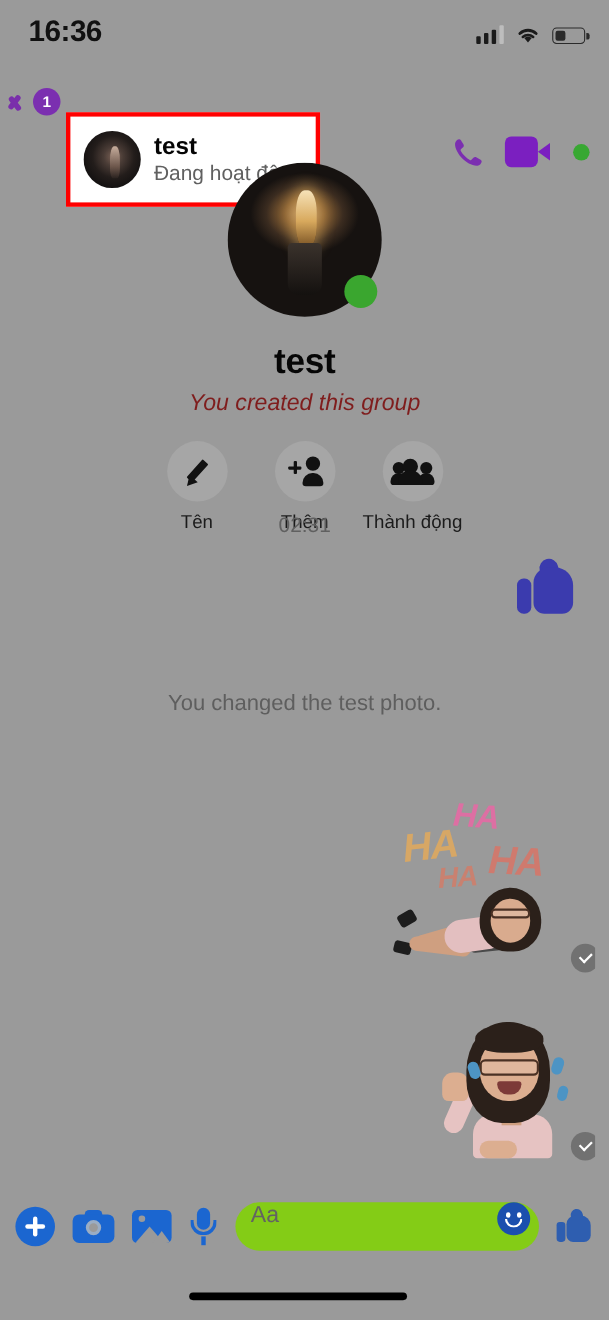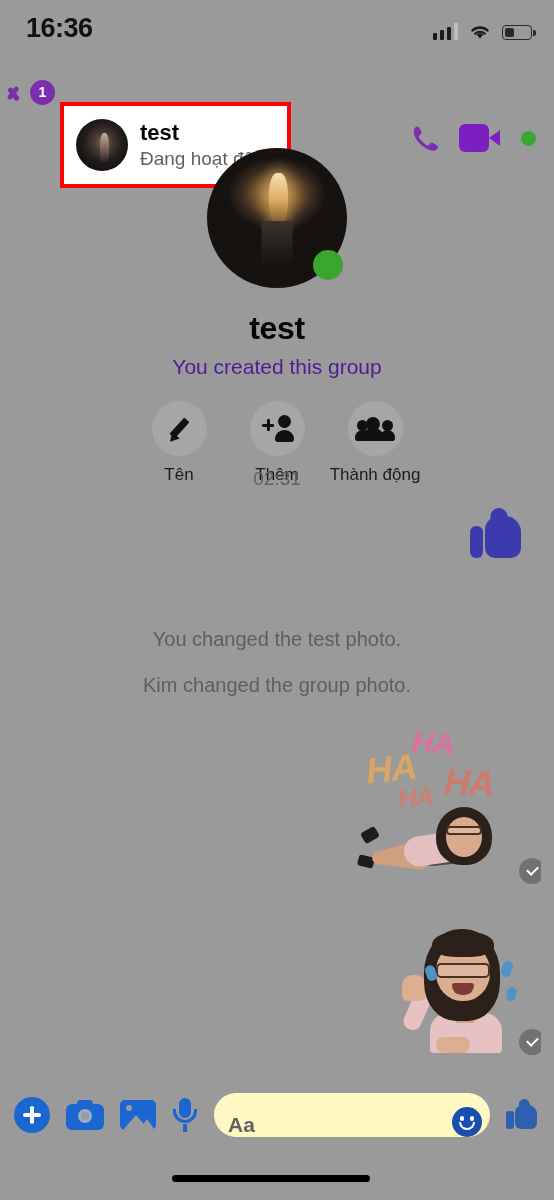--- a/index.html
+++ b/index.html
@@ -154,21 +154,21 @@
   #group-online-dot {
     position:absolute; right:4px; bottom:8px;
     width:30px; height:30px; border-radius:50%;
     background:#3aa62f;
   }
   #group-name {
     margin-top:22px;
     font-size:32px; font-weight:700; color:#060606; letter-spacing:-0.3px;
   }
   #group-subtitle {
-    margin-top:8px; font-size:21px; color:#4c1d95;
+    margin-top:8px; font-size:21px; color:#7f1d1d;font-style:italic;
   }
 
   
   #group-actions {
     margin-top:22px;
     display:flex; gap:36px; justify-content:center;
   }
   .action-item { display:flex; flex-direction:column; align-items:center; width:62px; }
   .action-circle {
     width:55px; height:55px; border-radius:50%;
@@ -378,22 +378,22 @@
   .ic-mic { width:26px; height:34px; position:relative; }
   .ic-mic .cap { position:absolute; left:7px; top:0; width:12px; height:20px;
     border-radius:6px; background:#1b66d0; }
   .ic-mic .arc { position:absolute; left:1px; top:11px; width:24px; height:14px;
     border:3.5px solid #1b66d0; border-top:none;
     border-radius:0 0 14px 14px; }
   .ic-mic .stem { position:absolute; left:11px; bottom:0; width:4px; height:8px;
     background:#1b66d0; }
 
   #text-field {
-    flex:1; height:44px; border-radius:22px; background:#fef9c3;
-    display:flex; align-items:flex-end; padding:0 14px; position:relative;font-weight:bold;
+    flex:1; height:44px; border-radius:22px; background:#84cc16;
+    display:flex; align-items:flex-start; padding:0 14px; position:relative;
   }
   #text-placeholder { font-size:21px; color:#636363; }
   #emoji-btn {
     position:absolute; right:8px; width:30px; height:30px; border-radius:50%;
     background:#1b4fae;
   }
   #emoji-btn .e1,#emoji-btn .e2 { position:absolute; top:9px; width:4px; height:5px;
     border-radius:2px; background:#fff; }
   #emoji-btn .e1 { left:8px; } #emoji-btn .e2 { right:8px; }
   #emoji-btn .em { position:absolute; left:7px; top:15px; width:16px; height:8px;
@@ -522,21 +522,20 @@
 
   <div id="timestamp">02:31</div>
 
   <div id="thumbs-sticker">
     <span class="bigthumb">
       <span class="cuff"></span><span class="thumbup"></span><span class="fist"></span>
     </span>
   </div>
 
   <div class="sys-msg" id="sys-1">You changed the test photo.</div>
-  <div class="sys-msg" id="sys-2">Kim changed the group photo.</div>
 
   <div id="sticker-haha">
     <span class="haha-text haha-1">HA</span>
     <span class="haha-text haha-2">HA</span>
     <span class="haha-text haha-3">HA</span>
     <span class="haha-text haha-4">HA</span>
     <span class="avatar-body">
       <span class="ab-shoe1"></span>
         <span class="ab-shoe2"></span>
       <span class="ab-leg1"></span>

